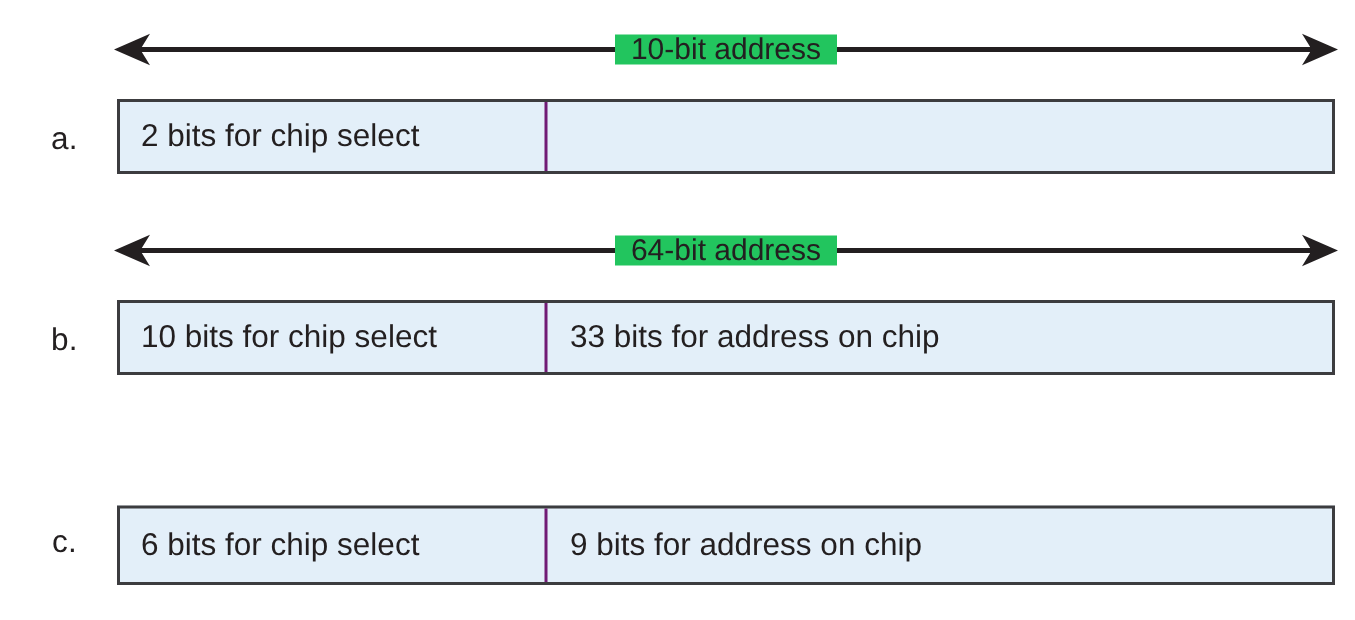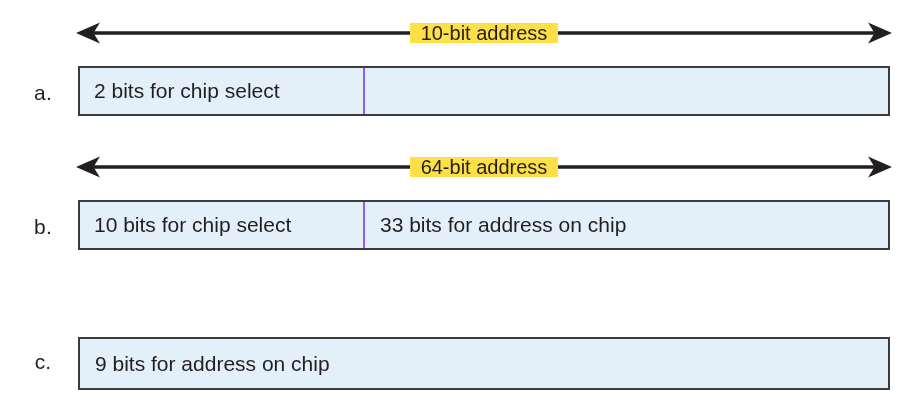--- a/index.html
+++ b/index.html
@@ -55,21 +55,21 @@
     left: 0;
     top: 0;
     width: 820px;
     height: 34px;
     display: flex;
     align-items: center;
     justify-content: center;
     pointer-events: none;
   }
   .arrow-label span {
-    background: #fde047;
+    background: #22c55e;
     padding: 0 11px;
     font-size: 20px;
     color: #231f20;
     line-height: 1;
     white-space: nowrap;
   }
 
   
   .addr-box {
     position: absolute;
@@ -85,21 +85,21 @@
     box-sizing: border-box;
     display: flex;
     align-items: center;
     height: 100%;
     font-size: 21px;
     color: #231f20;
     white-space: nowrap;
   }
   .cell-left {
     width: 285px;
-    border-right: 2px solid #8b5cf6;
+    border-right: 2px solid #701a75;
     padding-left: 14px;
   }
   .cell-right {
     flex: 1 1 auto;
     padding-left: 15px;
   }
 </style>
 </head>
 <body>
 
@@ -145,17 +145,18 @@
       <div class="cell cell-right">33 bits for address on chip</div>
     </div>
   </div>
 
   <div class="row" style="top:270px;height:130px;">
 
     <div class="row-label" style="top:81px;">c.</div>
 
 
     <div class="addr-box" style="top:67px;height:53px;">
+      <div class="cell cell-left">6 bits for chip select</div>
       <div class="cell cell-right">9 bits for address on chip</div>
     </div>
   </div>
 
 </div>
 
 </body></html>

